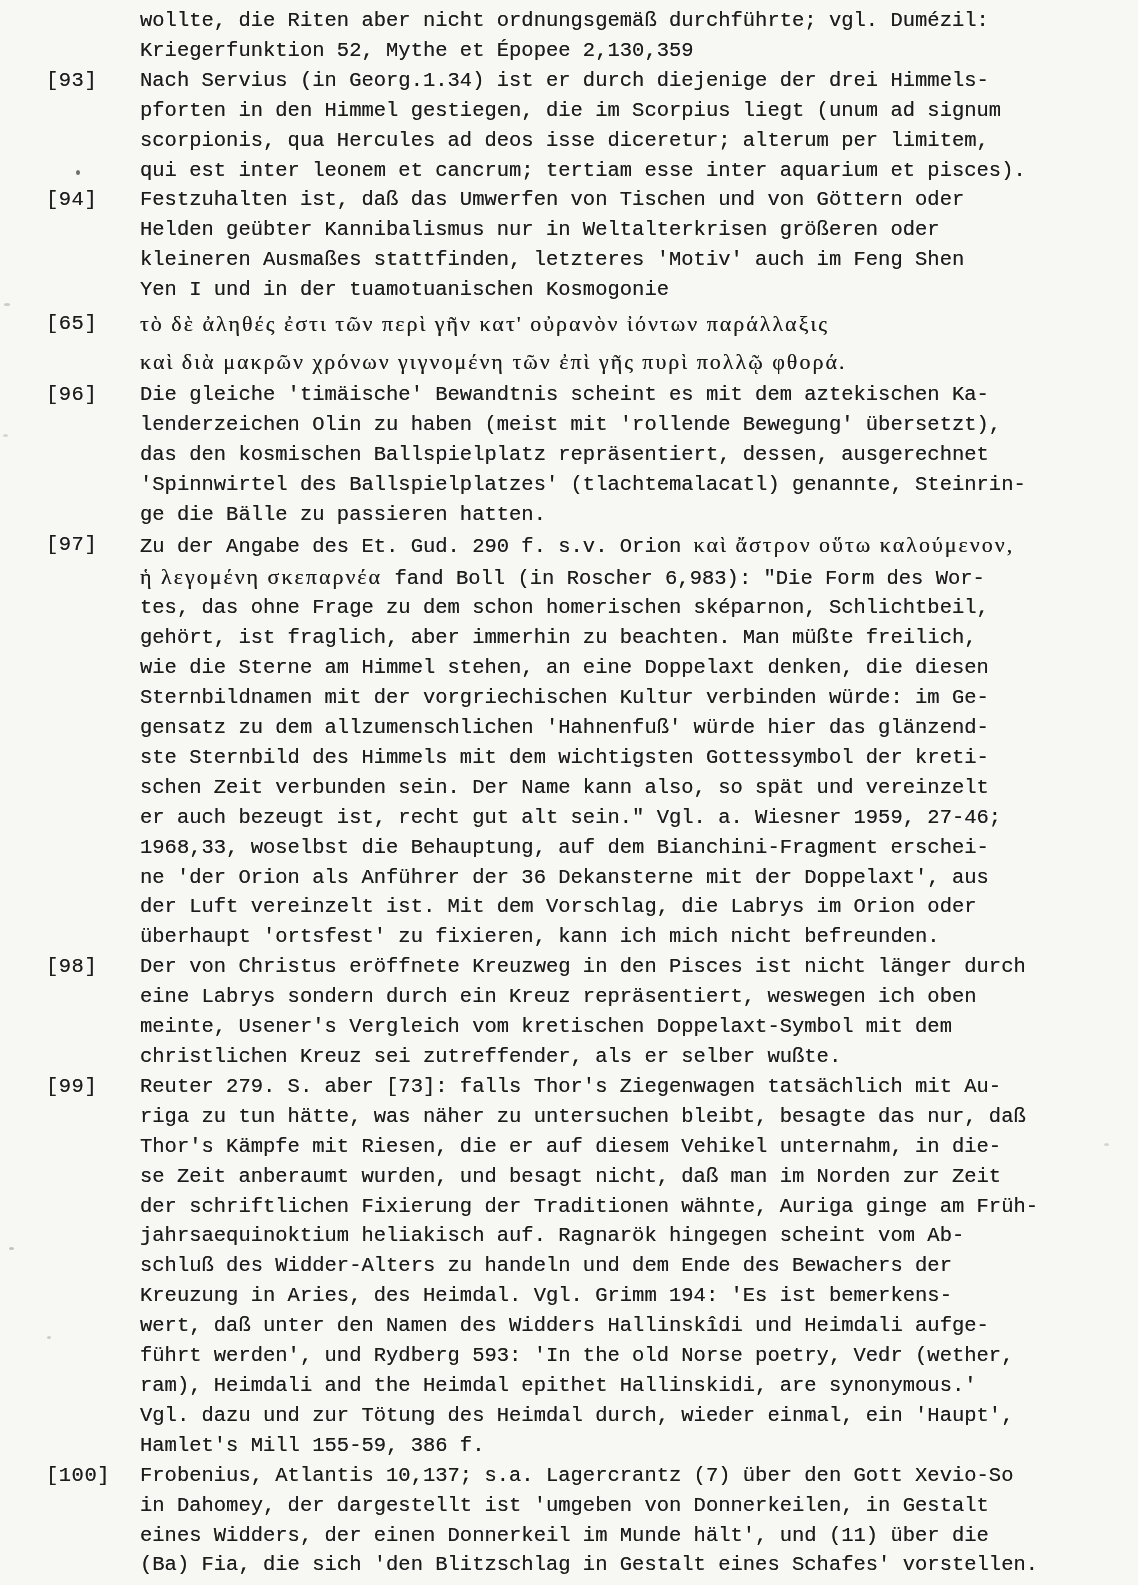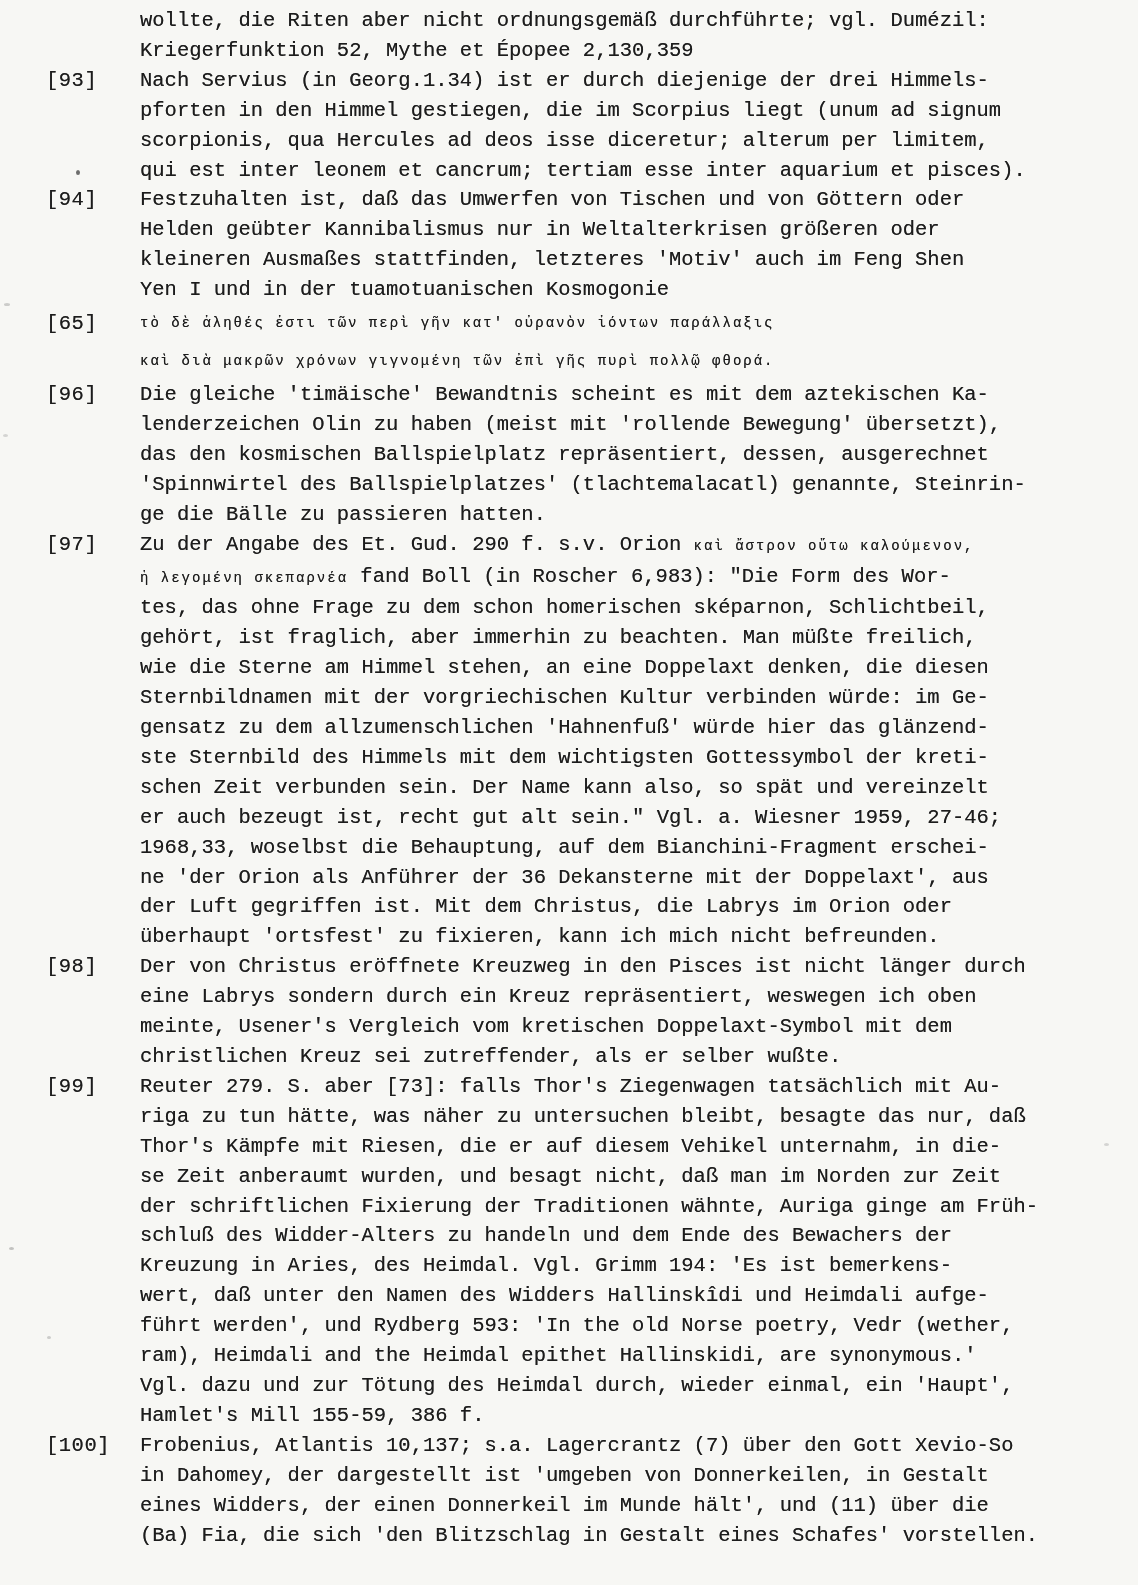--- a/index.html
+++ b/index.html
@@ -45,23 +45,23 @@
     font-size: 20.5px;
     line-height: 29.9px;
     white-space: pre;
     text-shadow: 0 0 0.5px rgba(20,20,20,0.65);
   }
   .note.loose .marker,
   .note.loose .line {
     line-height: 37.5px;
   }
   .greek {
-    font-family: Liberation Mono, monospace;
+    font-family: Liberation Serif, serif;
     letter-spacing: 2px;
-    font-size: 14px;
+    font-size: 22px;
   }
   
   .artifact {
     position: absolute;
     background: #4a4a4a;
     border-radius: 50%;
   }
   .a1 { left: 76px;  top: 170px;  width: 4px; height: 5px; opacity: .8; }
   .a2 { left: 4px;   top: 303px;  width: 6px; height: 3px; opacity: .25; }
   .a3 { left: 3px;   top: 434px;  width: 5px; height: 3px; opacity: .2; }
@@ -124,41 +124,42 @@
           <div class="line">tes, das ohne Frage zu dem schon homerischen sképarnon, Schlichtbeil,</div>
           <div class="line">gehört, ist fraglich, aber immerhin zu beachten. Man müßte freilich,</div>
           <div class="line">wie die Sterne am Himmel stehen, an eine Doppelaxt denken, die diesen</div>
           <div class="line">Sternbildnamen mit der vorgriechischen Kultur verbinden würde: im Ge-</div>
           <div class="line">gensatz zu dem allzumenschlichen 'Hahnenfuß' würde hier das glänzend-</div>
           <div class="line">ste Sternbild des Himmels mit dem wichtigsten Gottessymbol der kreti-</div>
           <div class="line">schen Zeit verbunden sein. Der Name kann also, so spät und vereinzelt</div>
           <div class="line">er auch bezeugt ist, recht gut alt sein." Vgl. a. Wiesner 1959, 27-46;</div>
           <div class="line">1968,33, woselbst die Behauptung, auf dem Bianchini-Fragment erschei-</div>
           <div class="line">ne 'der Orion als Anführer der 36 Dekansterne mit der Doppelaxt', aus</div>
-          <div class="line">der Luft gegriffen ist. Mit dem Christus, die Labrys im Orion oder</div>
+          <div class="line">der Luft vereinzelt ist. Mit dem Vorschlag, die Labrys im Orion oder</div>
           <div class="line">überhaupt 'ortsfest' zu fixieren, kann ich mich nicht befreunden.</div>
         </div>
       </div>
       <div class="note">
         <div class="marker">[98]</div>
         <div class="lines">
           <div class="line">Der von Christus eröffnete Kreuzweg in den Pisces ist nicht länger durch</div>
           <div class="line">eine Labrys sondern durch ein Kreuz repräsentiert, weswegen ich oben</div>
           <div class="line">meinte, Usener's Vergleich vom kretischen Doppelaxt-Symbol mit dem</div>
           <div class="line">christlichen Kreuz sei zutreffender, als er selber wußte.</div>
         </div>
       </div>
       <div class="note">
         <div class="marker">[99]</div>
         <div class="lines">
           <div class="line">Reuter 279. S. aber [73]: falls Thor's Ziegenwagen tatsächlich mit Au-</div>
           <div class="line">riga zu tun hätte, was näher zu untersuchen bleibt, besagte das nur, daß</div>
           <div class="line">Thor's Kämpfe mit Riesen, die er auf diesem Vehikel unternahm, in die-</div>
           <div class="line">se Zeit anberaumt wurden, und besagt nicht, daß man im Norden zur Zeit</div>
           <div class="line">der schriftlichen Fixierung der Traditionen wähnte, Auriga ginge am Früh-</div>
+          <div class="line">jahrsaequinoktium heliakisch auf. Ragnarök hingegen scheint vom Ab-</div>
           <div class="line">schluß des Widder-Alters zu handeln und dem Ende des Bewachers der</div>
           <div class="line">Kreuzung in Aries, des Heimdal. Vgl. Grimm 194: 'Es ist bemerkens-</div>
           <div class="line">wert, daß unter den Namen des Widders Hallinskîdi und Heimdali aufge-</div>
           <div class="line">führt werden', und Rydberg 593: 'In the old Norse poetry, Vedr (wether,</div>
           <div class="line">ram), Heimdali and the Heimdal epithet Hallinskidi, are synonymous.'</div>
           <div class="line">Vgl. dazu und zur Tötung des Heimdal durch, wieder einmal, ein 'Haupt',</div>
           <div class="line">Hamlet's Mill 155-59, 386 f.</div>
         </div>
       </div>
       <div class="note">

